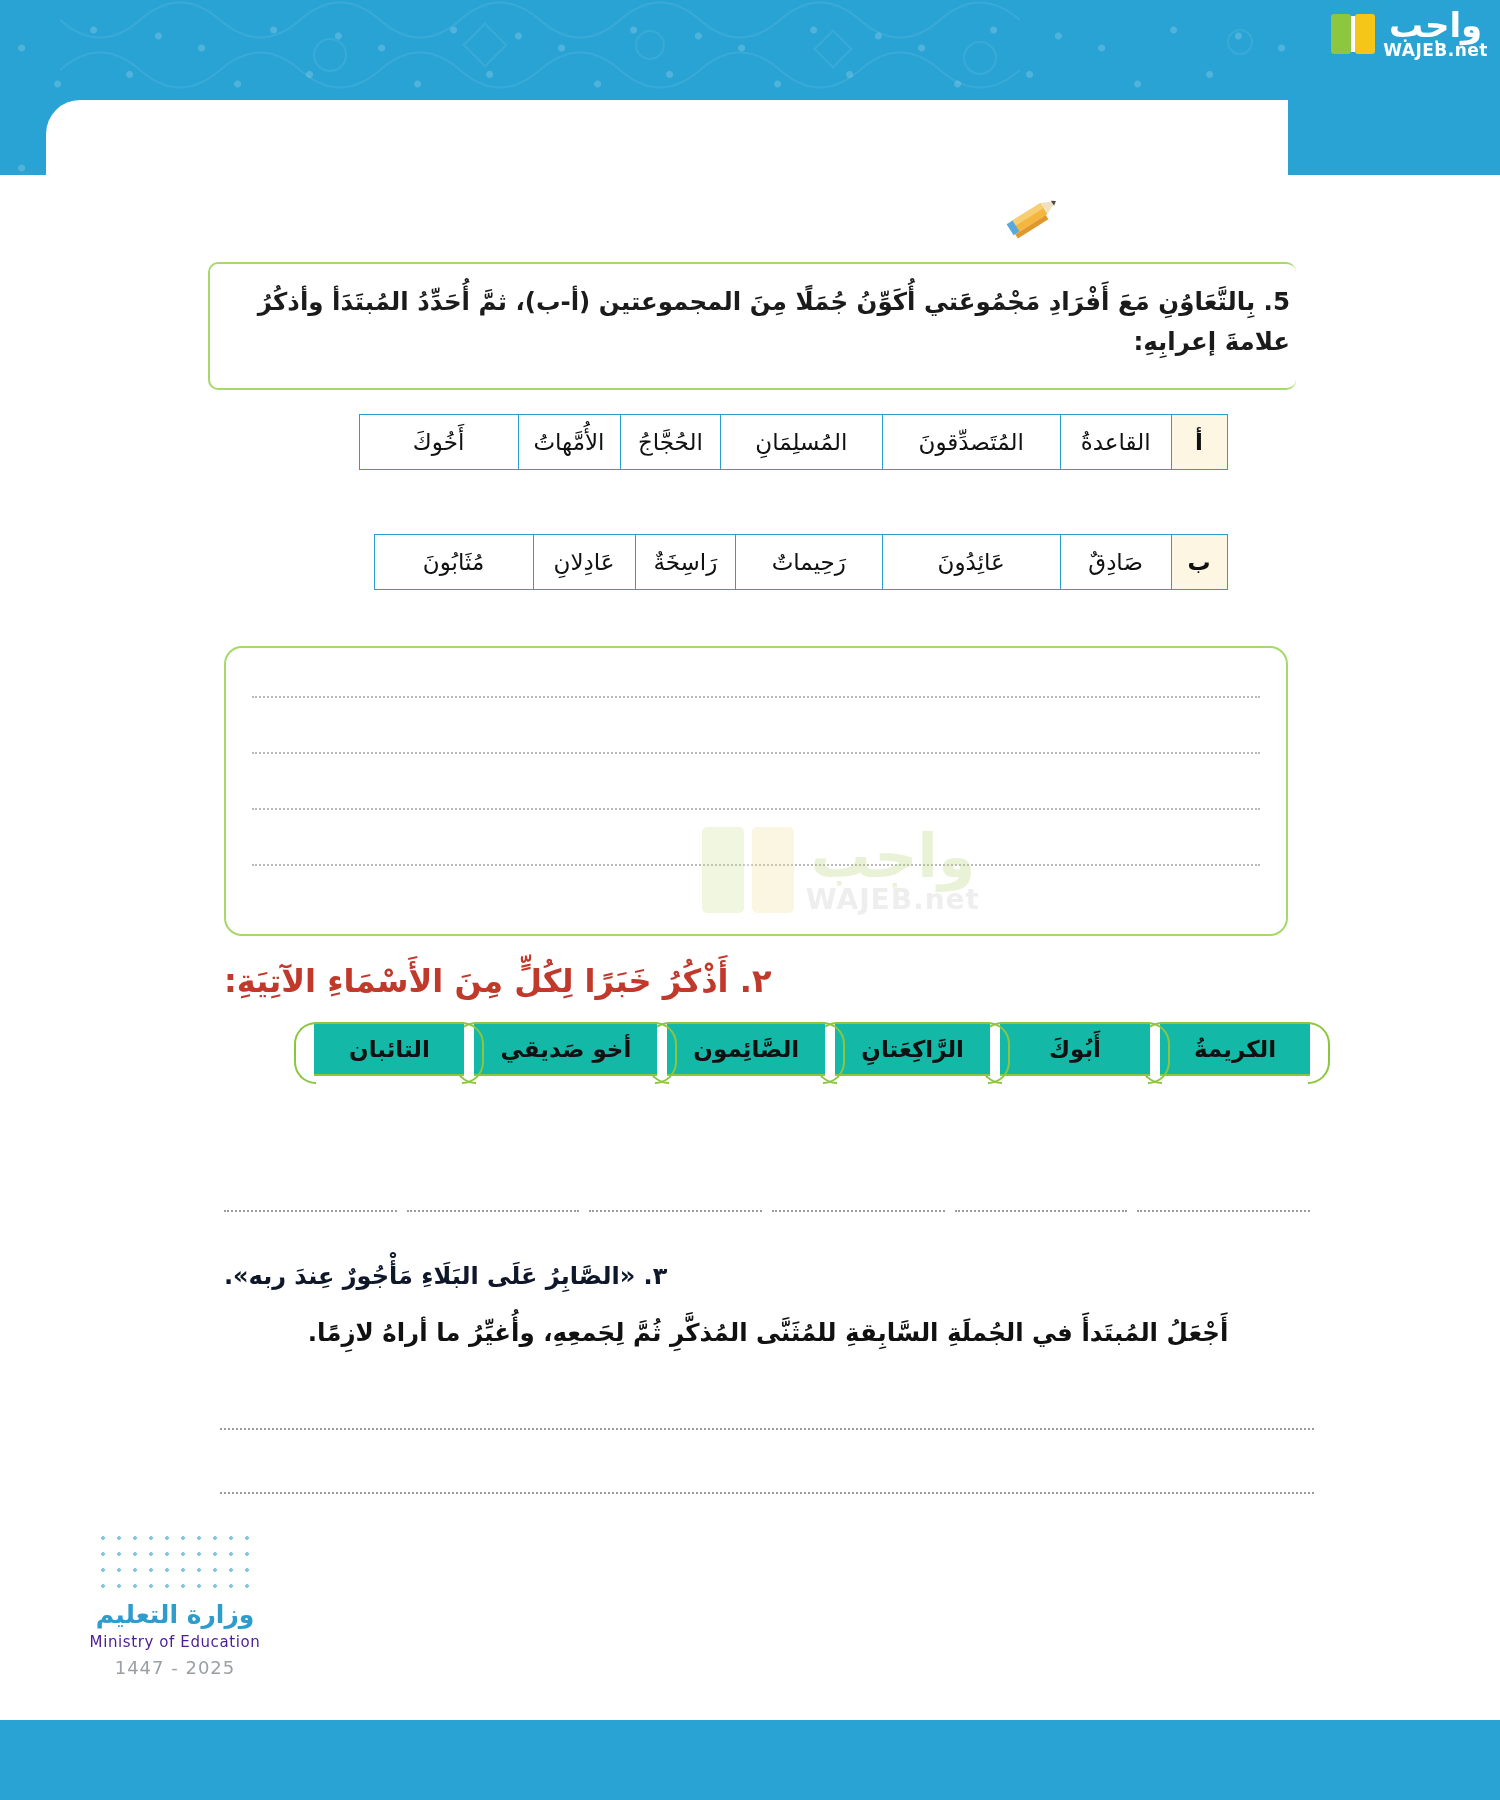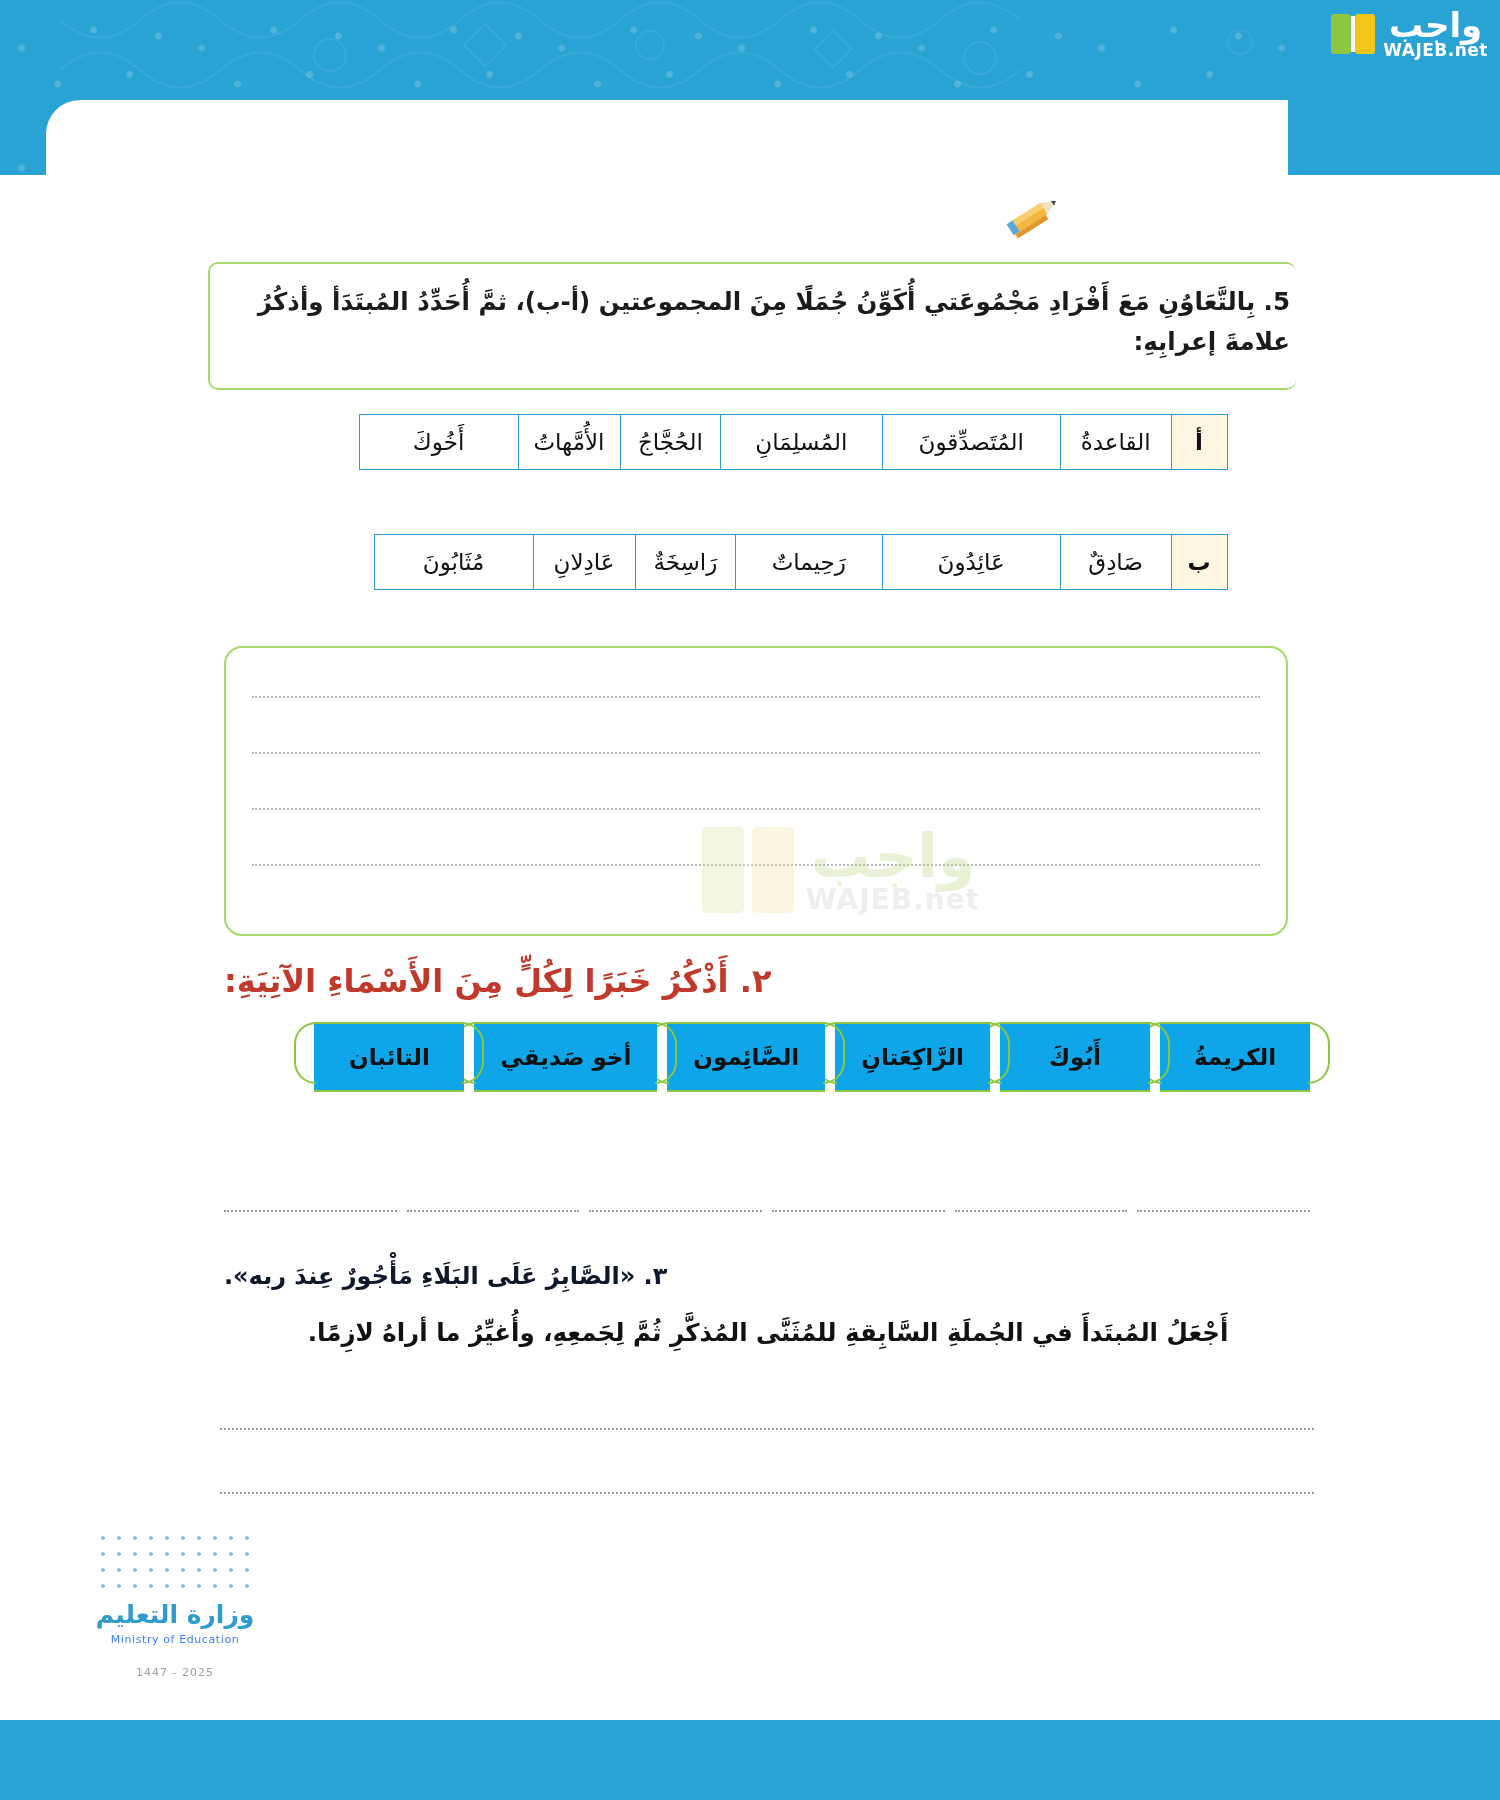--- a/index.html
+++ b/index.html
@@ -204,26 +204,26 @@
   .hexrow {
     position: absolute;
     top: 1022px; right: 190px;
     width: 1086px;
     display: flex; direction: rtl;
     justify-content: flex-start;
     gap: 10px;
   }
   .hexcell {
     position: relative;
-    height: 70px;
+    height: 54px;
     min-width: 150px;
     display: flex; align-items: center; justify-content: center;
     padding: 8px 26px;
     color: #111; font-size: 23px; font-weight: 700;
-    background: #0ea5e9;
+    background: #14b8a6;
     border-top: 2px solid #8cc63e;
     border-bottom: 2px solid #8cc63e;
     white-space: nowrap;
   }
   .hexcell::before, .hexcell::after {
     content: "";
     position: absolute; top: -2px;
     width: 20px; height: 58px;
   }
   .hexcell::before {
@@ -292,24 +292,24 @@
   .ministry .dots {
     width: 160px; height: 62px; margin: 0 auto 8px auto;
     background-image: radial-gradient(circle, #7ec4e0 1.6px, transparent 2px);
     background-size: 16px 16px;
     opacity: .95;
   }
   .ministry .ar {
     color: #2e9ccc; font-size: 25px; font-weight: 700; letter-spacing: 2px;
   }
   .ministry .en {
-    color: #3b82f6; font-size: 11px; margin-top: 4px; letter-spacing: .6px;
+    color: #4c1d95; font-size: 15px; margin-top: 4px; letter-spacing: .6px;
   }
   .ministry .yr {
-    color: #9aa0a6; font-size: 11px; margin-top: 20px; letter-spacing: 1px;
+    color: #9aa0a6; font-size: 18px; margin-top: 6px; letter-spacing: 1px;
   }
 
   
   .bottom-band {
     position: absolute; left: 0; bottom: 0;
     width: 1500px; height: 80px;
     background: #29a3d4;
   }
   .page-tab {
     position: absolute;

